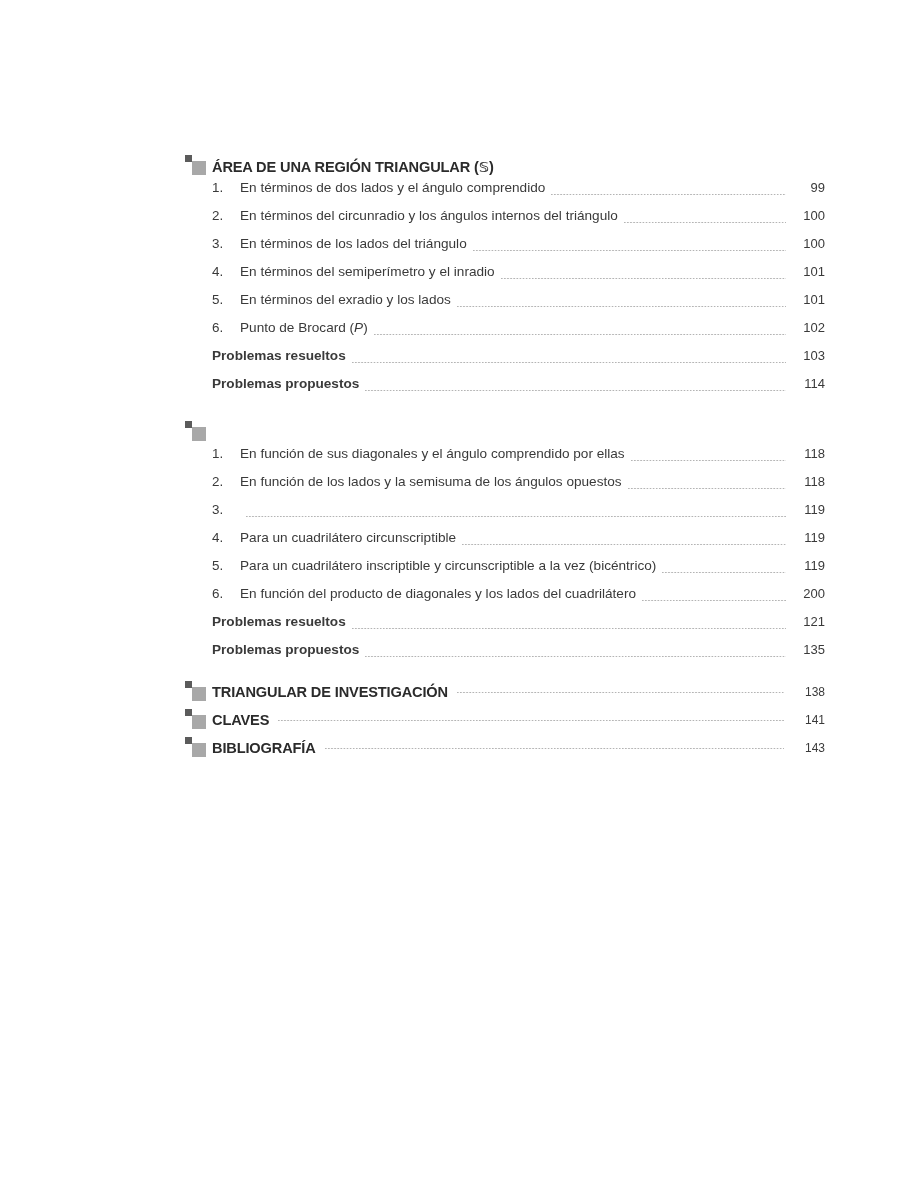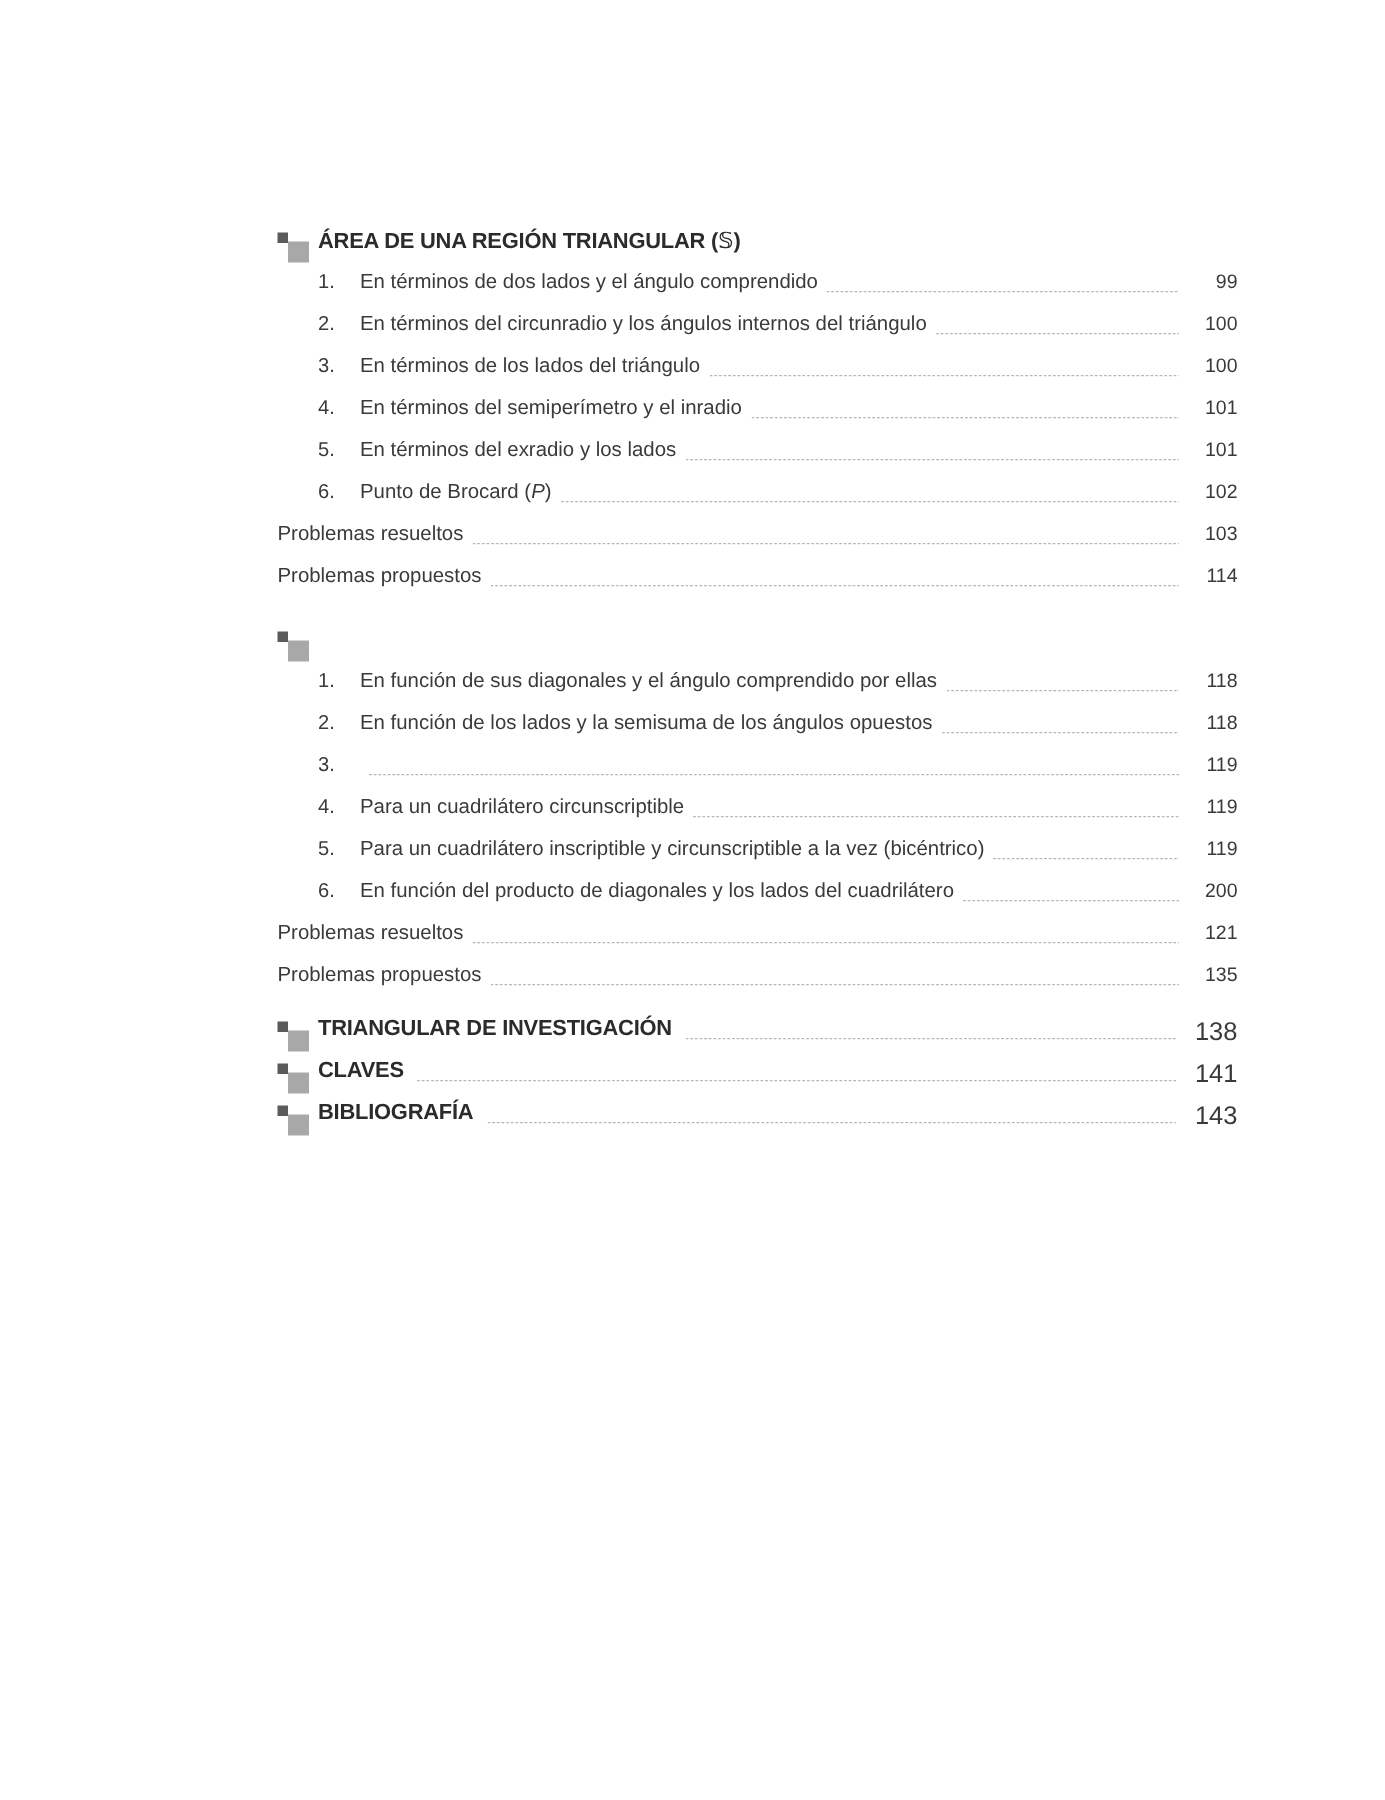--- a/index.html
+++ b/index.html
@@ -28,21 +28,21 @@
     position: absolute;
     left: 185px;
     top: 152px;
     width: 640px;
   }
 
   
   .section-head {
     position: relative;
     display: flex;
-    align-items: flex-start;
+    align-items: center;
     height: 28px;
     padding-left: 27px;
   }
 
   .marker {
     position: absolute;
     left: 0;
     top: 3px;
     width: 21px;
     height: 21px;
@@ -98,20 +98,22 @@
   .entry .label {
     flex: 0 0 auto;
     white-space: nowrap;
   }
   .entry .label .ital {
     font-style: italic;
   }
 
   
   .entry.plain .label {
+    margin-left: 27px;
+    font-weight: bold;
   }
 
   
   .leader {
     flex: 1 1 auto;
     position: relative;
     height: 1px;
     align-self: center;
     margin: 0 5px 0 6px;
     overflow: hidden;
@@ -133,21 +135,21 @@
 
   .pageno {
     flex: 0 0 auto;
     width: 34px;
     text-align: right;
     font-size: 13px;
     color: #3a3a3a;
     font-variant-numeric: lining-nums;
   }
   .section-head .pageno {
-    font-size: 17px;
+    font-size: 12px;
     font-weight: normal;
     color: #3a3a3a;
   }
 
   .gap-before {
     height: 14px;
   }
   .gap-small {
     height: 8px;
   }

